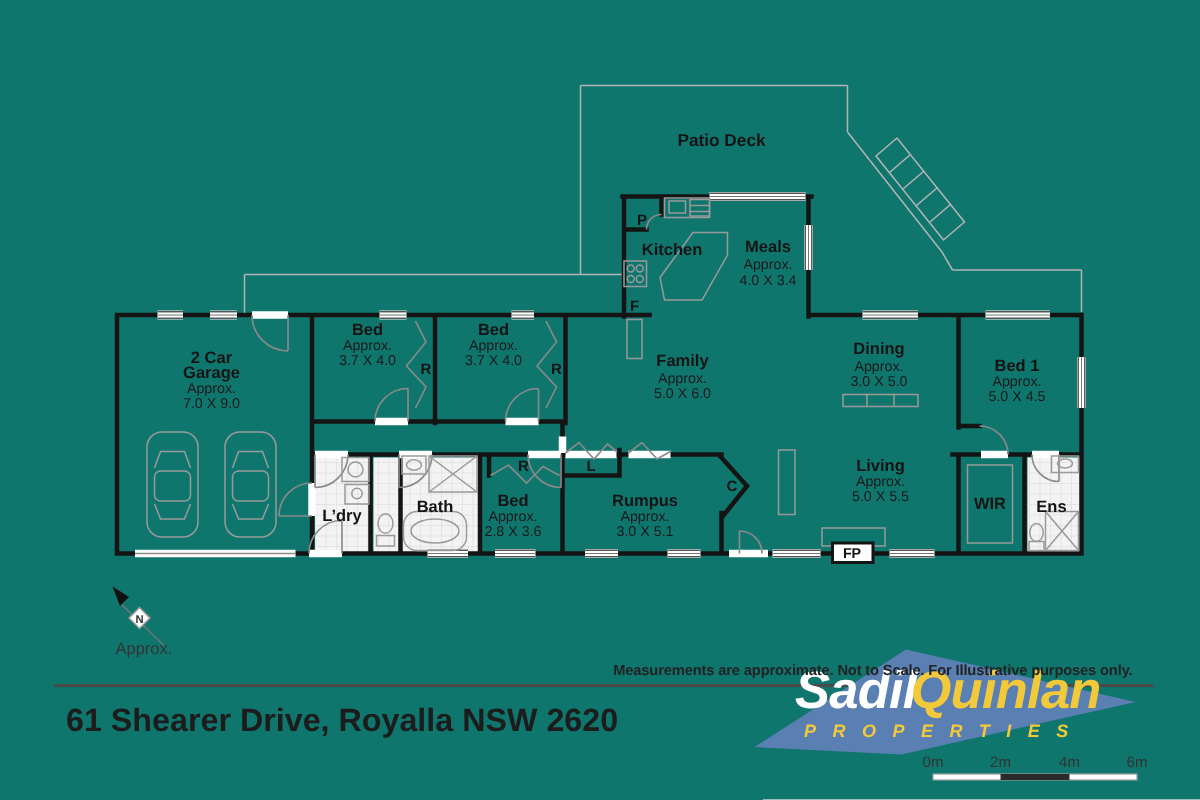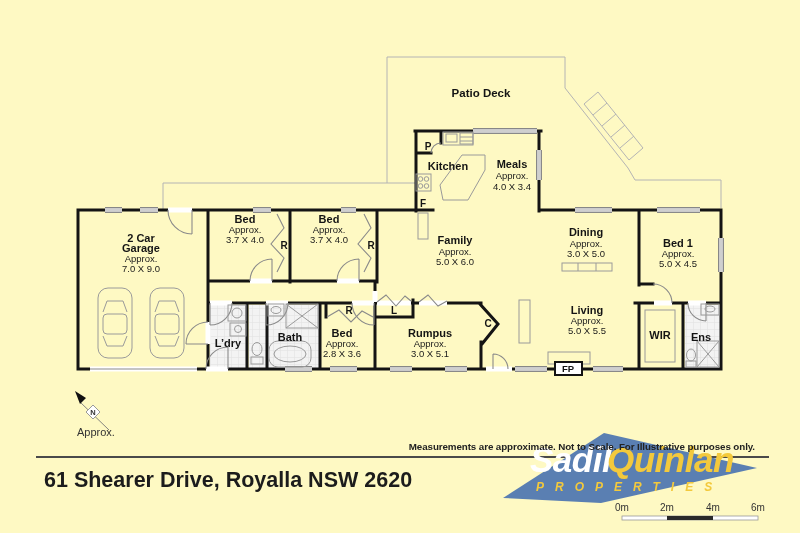--- a/index.html
+++ b/index.html
@@ -1,16 +1,16 @@
 <!DOCTYPE html>
 <html><head>
 <meta charset="utf-8">
 <style>
   html,body{margin:0;padding:0;background:#fff;}
-  .stage{position:relative;width:800px;height:533px;background:#fef9c3;overflow:hidden;
+  .stage{position:relative;width:800px;height:533px;background:#0f766e;overflow:hidden;
          font-family:"Liberation Sans",sans-serif;}
   svg{display:block;}
   
   .wall{stroke:#141414;stroke-width:3;fill:none;stroke-linecap:square;}
   .gap{stroke:#ffffff;stroke-width:5;fill:none;stroke-linecap:butt;}
   .thin{stroke:#8a8a8a;stroke-width:1.1;fill:none;}
   .fix{stroke:#9a9a9a;stroke-width:1;fill:none;}
   .deck{stroke:#b4b4b4;stroke-width:1;fill:none;}
   .tilebg{fill:#f3f3f3;}
   .winline{stroke:#555;stroke-width:1;}

